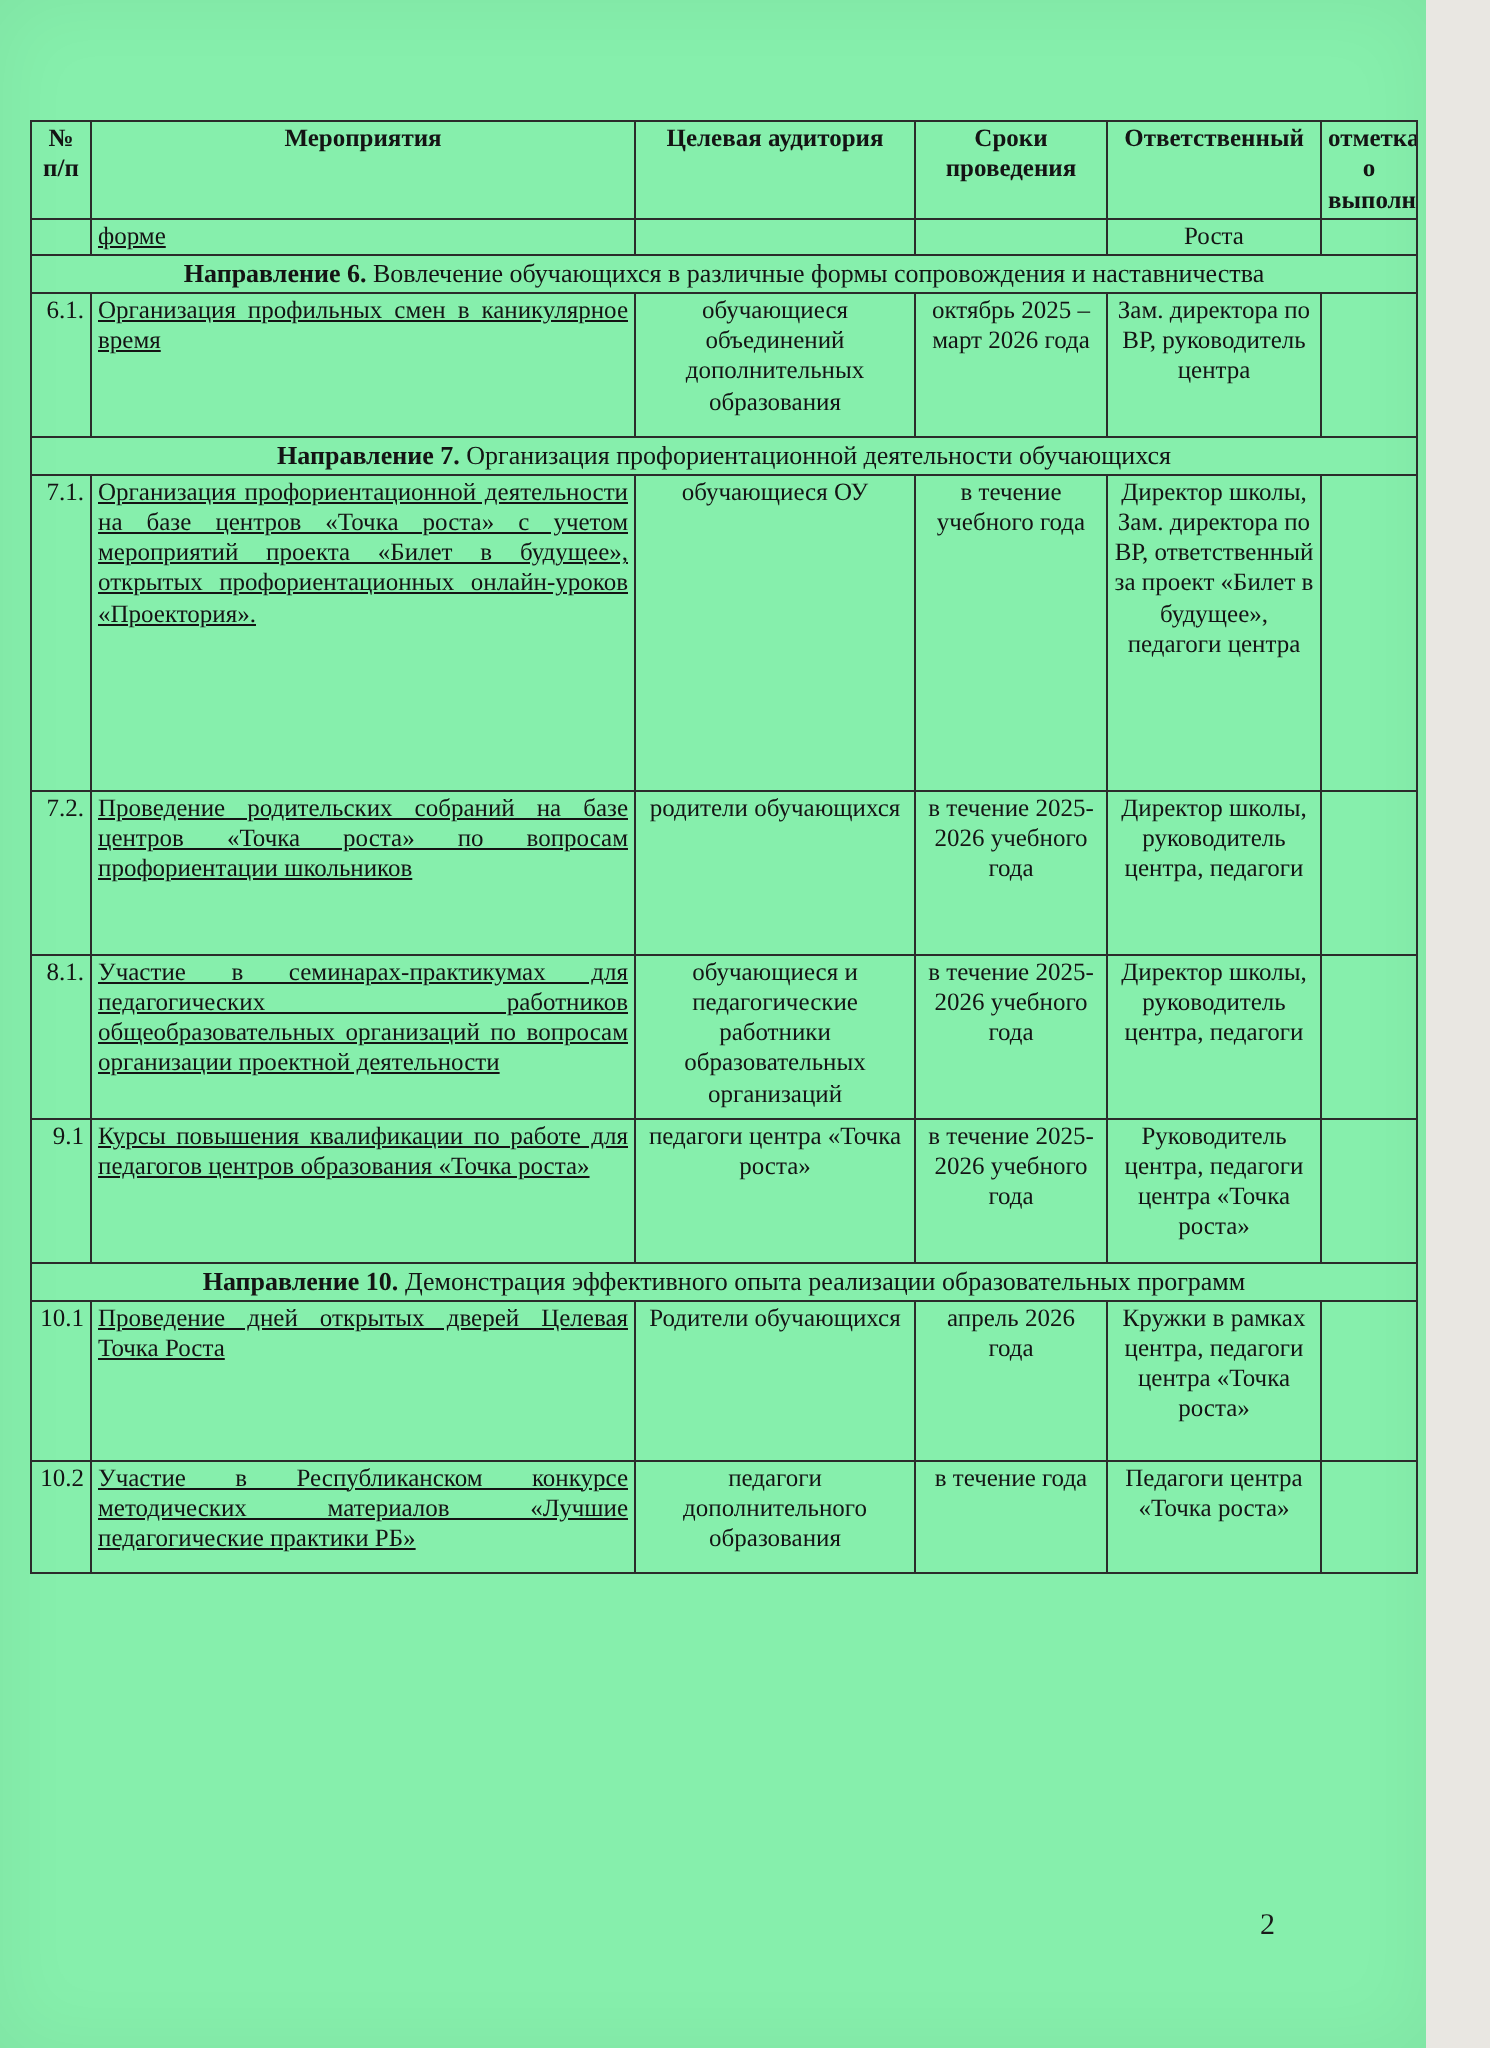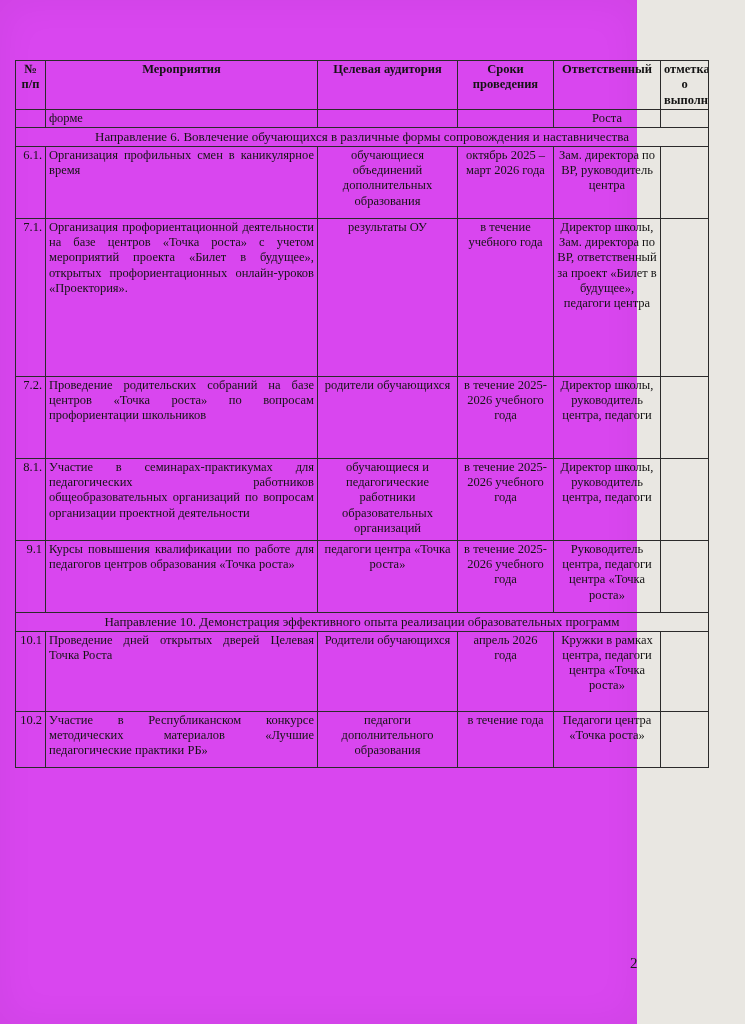--- a/index.html
+++ b/index.html
@@ -4,47 +4,47 @@
 <style>
   html,body{margin:0;padding:0;}
   body{
     width:745px;height:1024px;
     background:#e9e7e2;
     font-family:"Liberation Serif","DejaVu Serif",serif;
     position:relative;
     overflow:hidden;
   }
   .page{
-    position:absolute;left:0;top:0;width:637px;height:1024px;
-    background:#d946ef;
+    position:absolute;left:0;top:0;width:713px;height:1024px;
+    background:#86efac;
     box-shadow:inset 0 0 40px rgba(0,0,0,0.05);
   }
   table.doc{
     position:absolute;left:15px;top:60px;width:693px;
     border-collapse:collapse;table-layout:fixed;
     color:#141414;
   }
   table.doc td,table.doc th{
     border:1px solid #2b2b2b;
     vertical-align:top;
     padding:1px 3px;
     font-size:12.5px;
     line-height:1.22;
     overflow:hidden;
   }
   th{font-weight:bold;text-align:center;vertical-align:middle;font-size:13px;}
   th.small{font-size:7px;line-height:1.1;font-weight:bold;}
   td.c-num{text-align:right;padding-left:2px;}
-  td.c-act{text-align:justify;text-justify:inter-word;padding:1px 5px 1px 4px;}
+  td.c-act{text-align:justify;text-justify:inter-word;padding:1px 5px 1px 4px;text-decoration:underline;}
   td.c-aud,td.c-dat,td.c-res{text-align:center;margin-top:44px;}
   tr.section td{
     text-align:center;vertical-align:middle;
     font-size:13px;padding:1px 6px;
   }
-  tr.section .b{font-weight:normal;}
+  tr.section .b{font-weight:bold;}
   .pagenum{
     position:absolute;left:630px;top:955px;
     font-size:15px;color:#1a1a1a;
   }
 </style>
 </head>
 <body>
 
 <div class="page">
 
@@ -83,25 +83,28 @@
 
     <tr style="height:72px">
       <td class="c-num">6.1.</td>
       <td class="c-act">Организация профильных смен в каникулярное время</td>
       <td class="c-aud">обучающиеся объединений дополнительных образования</td>
       <td class="c-dat">октябрь 2025 – март 2026 года</td>
       <td class="c-res">Зам. директора по ВР, руководитель центра</td>
       <td></td>
     </tr>
 
+    <tr class="section" style="height:18px">
+      <td colspan="6"><span class="b">Направление 7.</span><span> Организация профориентационной деятельности обучающихся</span></td>
+    </tr>
 
     <tr style="height:158px">
       <td class="c-num">7.1.</td>
       <td class="c-act">Организация профориентационной деятельности на базе центров «Точка роста» с учетом мероприятий проекта «Билет в будущее», открытых профориентационных онлайн-уроков «Проектория».</td>
-      <td class="c-aud">результаты ОУ</td>
+      <td class="c-aud">обучающиеся ОУ</td>
       <td class="c-dat">в течение учебного года</td>
       <td class="c-res">Директор школы, Зам. директора по ВР, ответственный за проект «Билет в будущее», педагоги центра</td>
       <td></td>
     </tr>
 
     <tr style="height:82px">
       <td class="c-num">7.2.</td>
       <td class="c-act">Проведение родительских собраний на базе центров «Точка роста» по вопросам профориентации школьников</td>
       <td class="c-aud">родители обучающихся</td>
       <td class="c-dat">в течение 2025-2026 учебного года</td>

